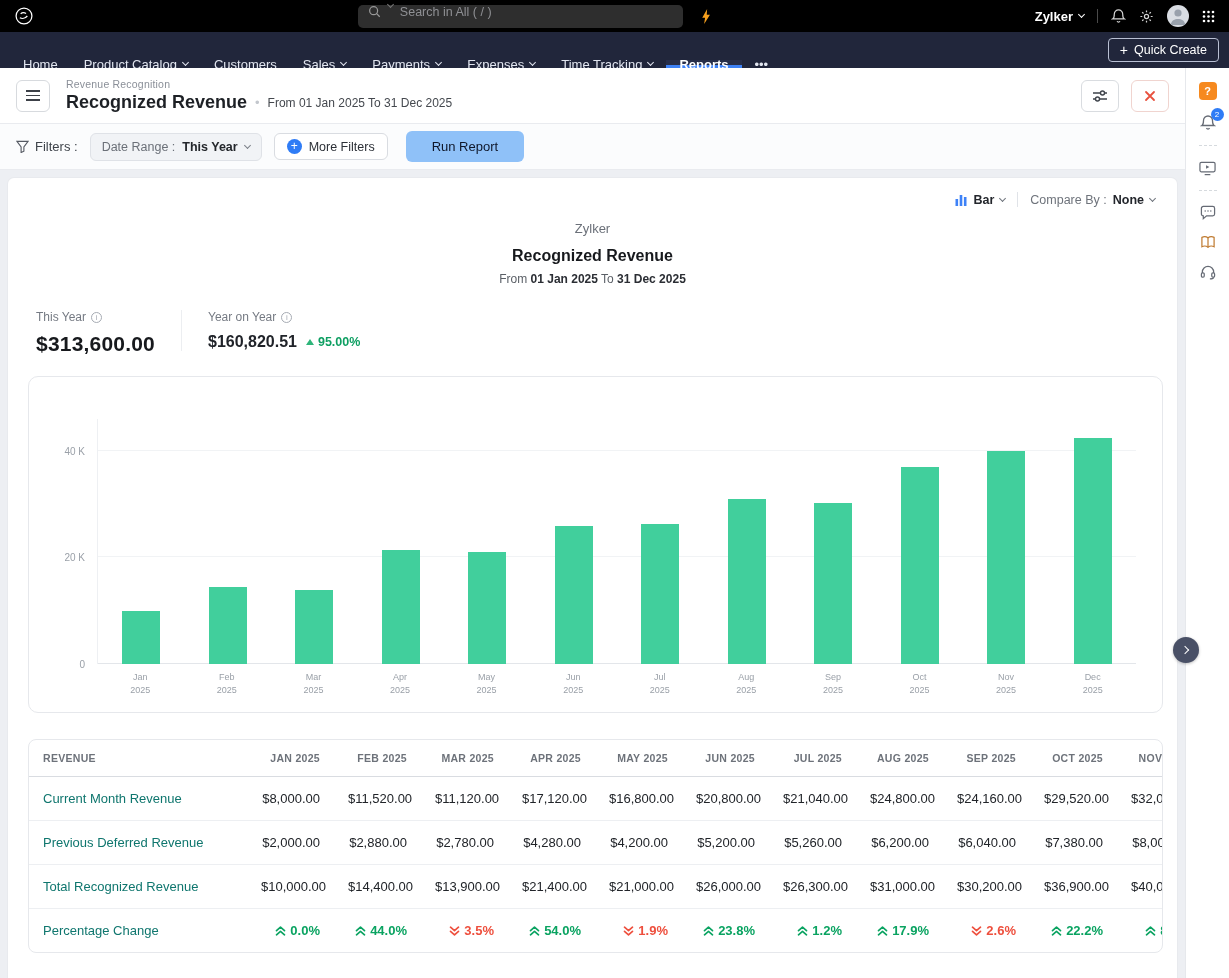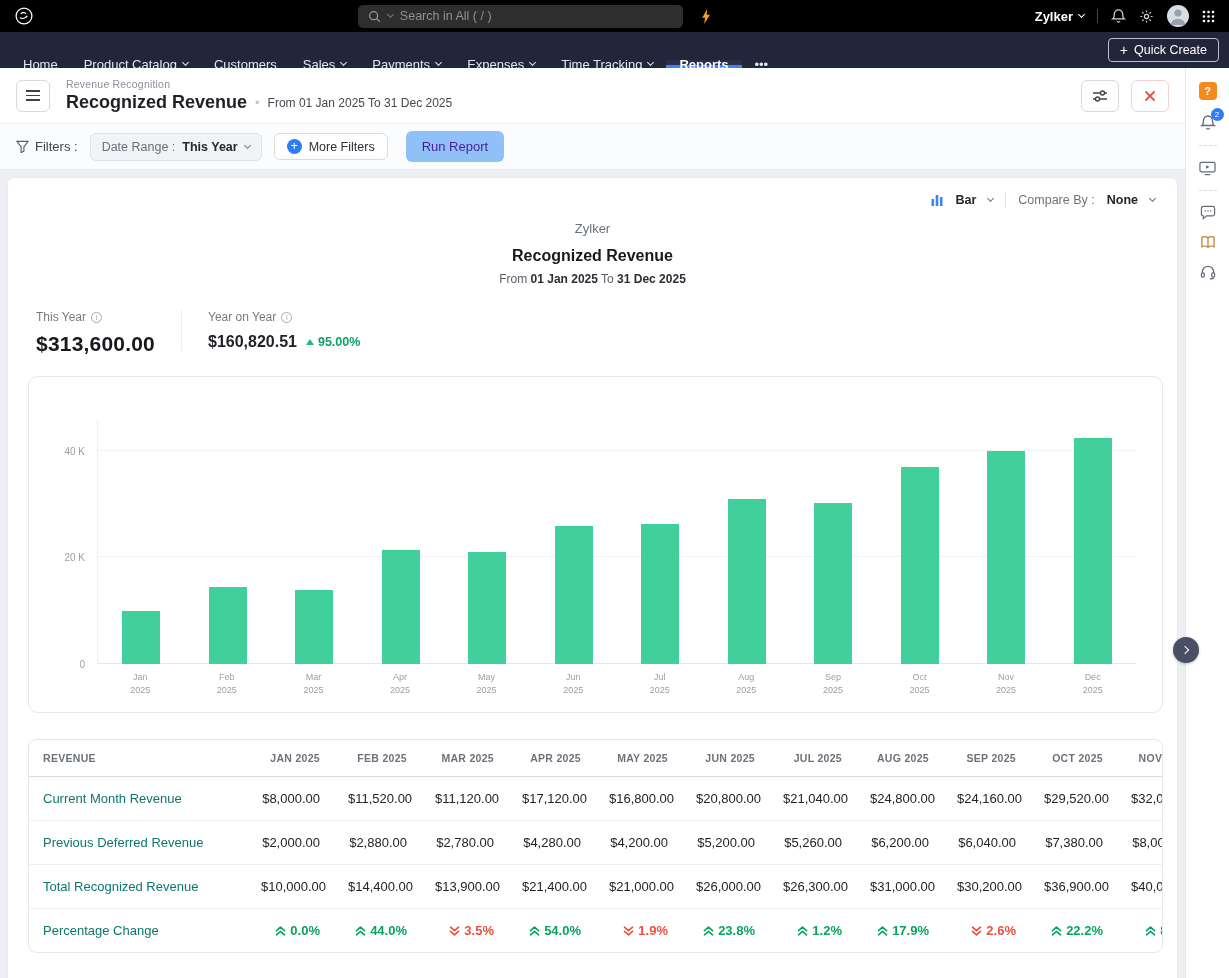--- a/index.html
+++ b/index.html
@@ -3,21 +3,21 @@
 <meta charset="utf-8">
 <style>
   * { box-sizing: border-box; margin: 0; padding: 0; }
   html, body { width: 1229px; height: 978px; overflow: hidden; }
   body { font-family: "Liberation Sans", sans-serif; background: #edeff3; color: #24262b; }
 
   
   .topbar { height: 32px; background: #000; display: flex; align-items: center; padding: 0 14px; color: #fff; }
   .topbar-left { display: flex; align-items: center; }
   .topbar-center { flex: 1; display: flex; align-items: center; justify-content: center; gap: 18px; }
-  .searchbox { width: 325px; height: 23px; background: #2e2e2e; border-radius: 5px; display: flex; align-items: center; gap: 7px; padding: 0 10px; color: #8f9094; font-size: 12.5px; cursor: text; }
+  .searchbox { width: 325px; height: 23px; background: #2e2e2e; border-radius: 5px; display: flex; align-items: flex-start; gap: 7px; padding: 0 10px; color: #8f9094; font-size: 12.5px; cursor: text; }
   .topbar-right { display: flex; align-items: center; gap: 13px; font-size: 13px; }
   .org-switch { display: flex; align-items: center; gap: 6px; cursor: pointer; font-weight: 600; }
   .tb-divider { width: 1px; height: 14px; background: #4a4a4a; }
   .avatar { width: 22px; height: 22px; border-radius: 50%; background: #d9dde3; overflow: hidden; cursor: pointer; }
 
   .chev { width: 5px; height: 5px; border-right: 1.4px solid currentColor; border-bottom: 1.4px solid currentColor; transform: rotate(45deg); display: inline-block; margin-top: -3px; flex: 0 0 auto; }
   .chev.dim { color: #777; }
 
   
   .mainnav { height: 36px; background: #21263b; display: flex; padding: 0 10px; }
@@ -42,28 +42,28 @@
   .icon-btn { width: 38px; height: 32px; border: 1px solid #d9dce0; border-radius: 6px; background: #fff; display: flex; align-items: center; justify-content: center; cursor: pointer; }
   .icon-btn.close { border-color: #f0d4cf; }
 
   
   .filter-bar { height: 46px; background: #fbfcfd; border-bottom: 1px solid #e9ebef; display: flex; align-items: center; gap: 12px; padding: 0 16px; flex: 0 0 auto; }
   .filters-label { display: flex; align-items: center; gap: 6px; font-size: 13px; color: #3f444b; }
   .daterange { display: flex; align-items: center; gap: 7px; background: #f1f3f6; border: 1px solid #dfe2e7; border-radius: 6px; padding: 6px 11px; font-size: 12.5px; color: #6b7078; cursor: pointer; }
   .daterange b { color: #24272c; font-weight: 600; }
   .more-filters { display: flex; align-items: center; gap: 7px; background: #fff; border: 1px solid #d9dce1; border-radius: 6px; padding: 5px 12px; font-size: 12.5px; color: #2c3037; cursor: pointer; font-family: inherit; }
   .plus-ico { width: 15px; height: 15px; border-radius: 50%; background: #2f7cf6; color: #fff; font-size: 12px; line-height: 14px; text-align: center; }
-  .run-report { background: #8fc1f8; color: #4c1d95; font-size: 13px; border: none; border-radius: 6px; padding: 8px 16px; cursor: pointer; font-family: inherit; margin-left: 6px; }
+  .run-report { background: #8fc1f8; color: #0f172a; font-size: 13px; border: none; border-radius: 6px; padding: 8px 26px; cursor: pointer; font-family: inherit; margin-left: 6px; }
 
   
   .report-area { flex: 1; background: #edeff3; padding: 8px 8px 0; min-height: 0; }
   .report-card { background: #fff; border-radius: 6px 6px 0 0; height: 100%; box-shadow: 0 0 0 1px #e8eaee; overflow: hidden; }
 
   .report-toolbar { display: flex; justify-content: flex-end; align-items: center; gap: 12px; padding: 14px 22px 0; font-size: 12.5px; color: #6e737b; }
-  .rt-group { display: flex; align-items: center; gap: 12px; cursor: pointer; }
+  .rt-group { display: flex; align-items: center; gap: 6px; cursor: pointer; }
   .rt-group b { color: #23262c; font-weight: 700; }
   .rt-divider { width: 1px; height: 15px; background: #e0e3e8; }
 
   .report-titles { text-align: center; margin-top: 14px; }
   .rt-org { font-size: 13px; color: #6b7079; }
   .rt-title { font-size: 16px; font-weight: 700; color: #17191d; margin-top: 11px; }
   .rt-dates { font-size: 12px; color: #5a5f66; margin-top: 7px; }
   .rt-dates b { color: #2b2e34; font-weight: 700; }
 
   .stats-row { display: flex; align-items: flex-start; padding: 24px 28px 0; }

